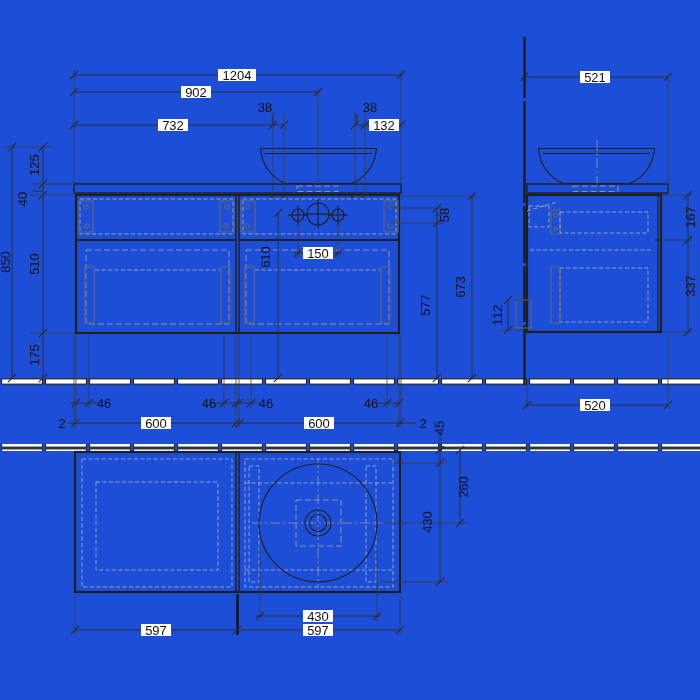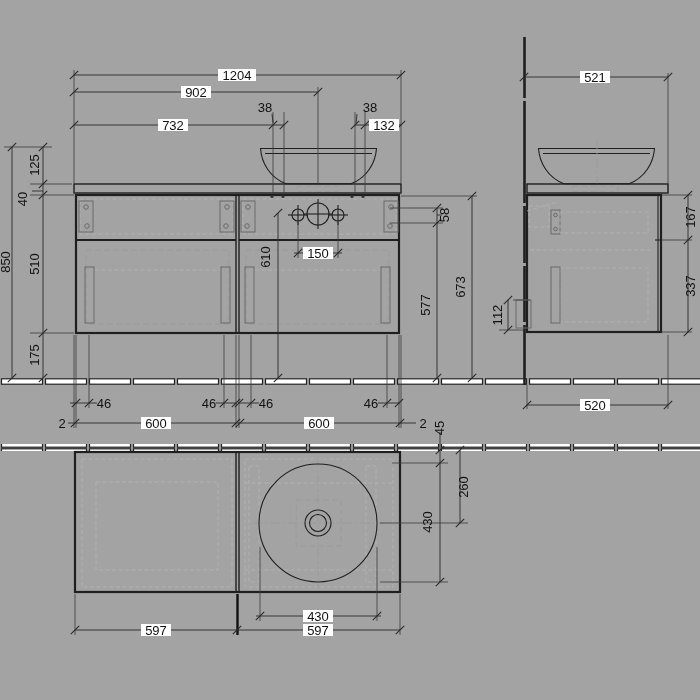--- a/index.html
+++ b/index.html
@@ -1,16 +1,16 @@
 <!DOCTYPE html>
 <html><head>
 <meta charset="utf-8">
 <style>
   html,body{margin:0;padding:0;background:#ffffff;}
-  .stage{width:700px;height:700px;position:relative;background:#a3a3a3;}
+  .stage{width:700px;height:700px;position:relative;background:#1d4ed8;}
   svg{display:block;}
   .ln{stroke:#1f1f1f;stroke-width:1.4;fill:none;}
   .th{stroke:#1f1f1f;stroke-width:2.2;fill:none;}
   .md{stroke:#1f1f1f;stroke-width:1.1;fill:none;}
   .ex{stroke:#3a3a3a;stroke-width:0.8;fill:none;}
   .dl{stroke:#2a2a2a;stroke-width:0.9;fill:none;}
   .ds{stroke:#9a9a9a;stroke-width:0.9;fill:none;stroke-dasharray:6 3;}
   .ds2{stroke:#b5b5b5;stroke-width:0.8;fill:none;stroke-dasharray:4 2.5;}
   .br{stroke:#6a6a6a;stroke-width:1;fill:none;}
   .cl{stroke:#9a9a9a;stroke-width:0.8;fill:none;stroke-dasharray:10 3 2 3;}

